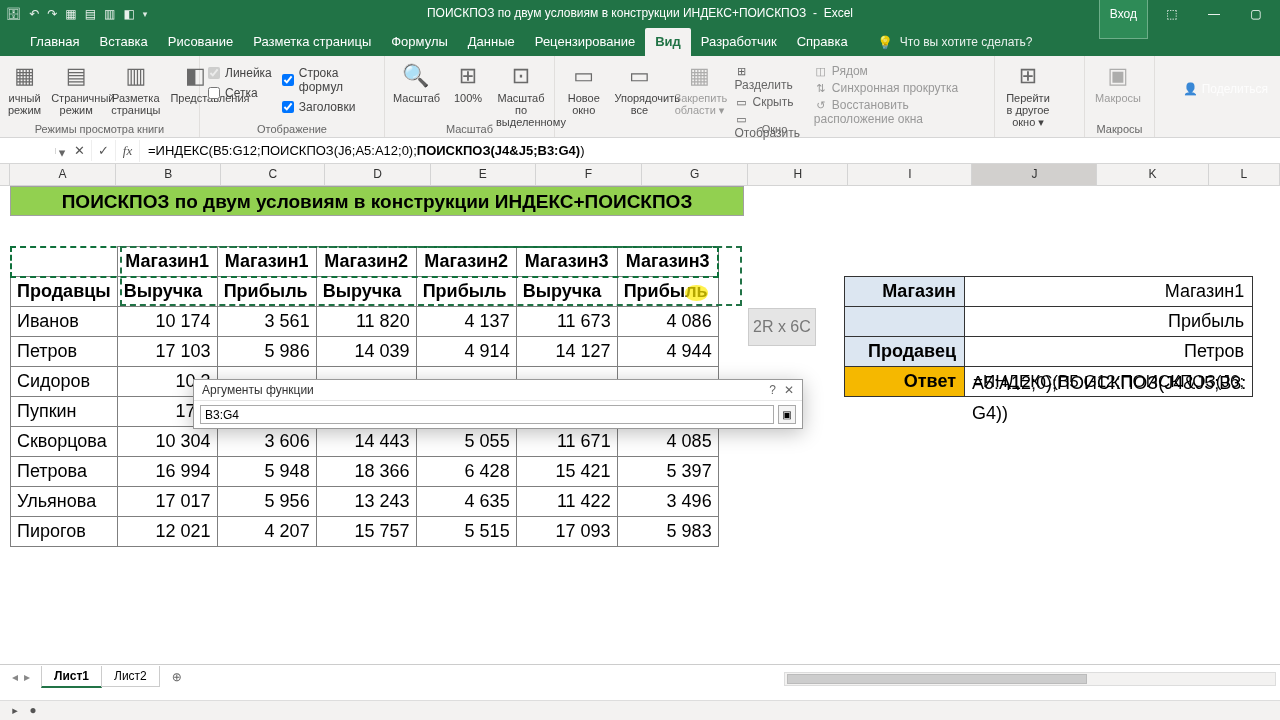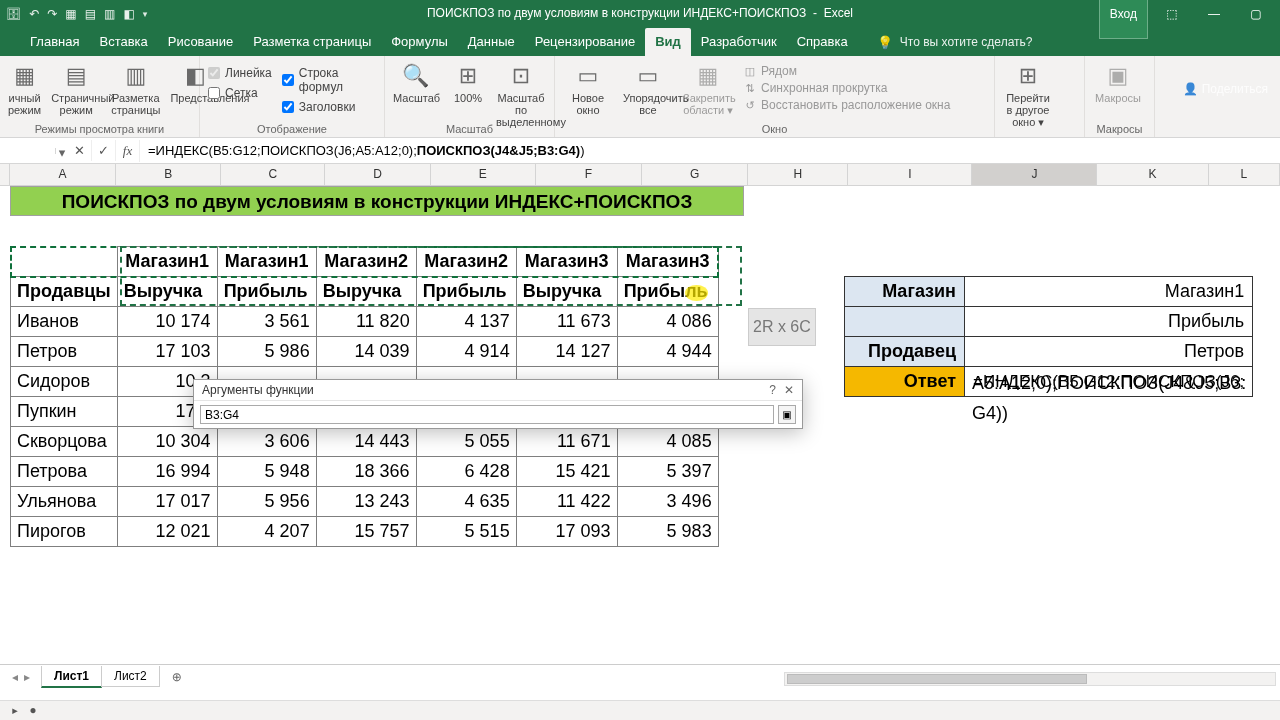--- a/index.html
+++ b/index.html
@@ -209,20 +209,25 @@
           <div>Новое окно</div>
         </div>
       <div class="big-btn">
           <div class="ico">▭</div>
           <div>Упорядочить все</div>
         </div>
       <div class="big-btn disabled">
           <div class="ico">▦</div>
           <div><span>Закрепить области</span> ▾</div>
         </div>
+      <div class="split-list">
+        <div><span class="ico">⊞</span><span>Разделить</span></div>
+        <div><span class="ico">▭</span><span>Скрыть</span></div>
+        <div><span class="ico">▭</span><span>Отобразить</span></div>
+      </div>
       <div class="split-list" style="color:#999;">
         <div><span class="ico">◫</span><span>Рядом</span></div>
         <div><span class="ico">⇅</span><span>Синхронная прокрутка</span></div>
         <div><span class="ico">↺</span><span>Восстановить расположение окна</span></div>
       </div>
     </div>
     <div class="rgroup-title">Окно</div>
   </div>
   <div class="rgroup" style="width:90px;">
     <div class="rbody">

